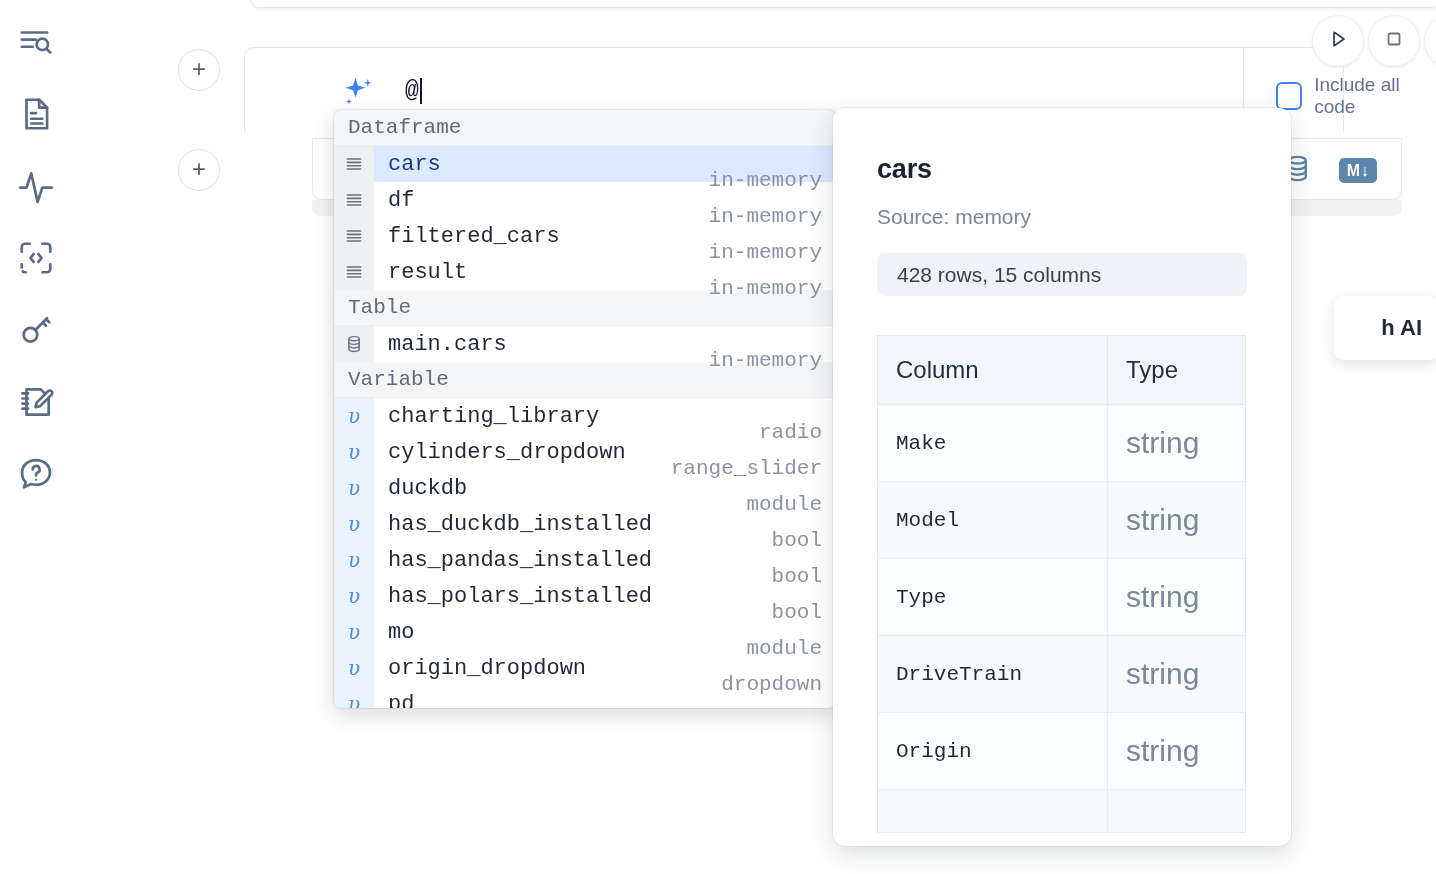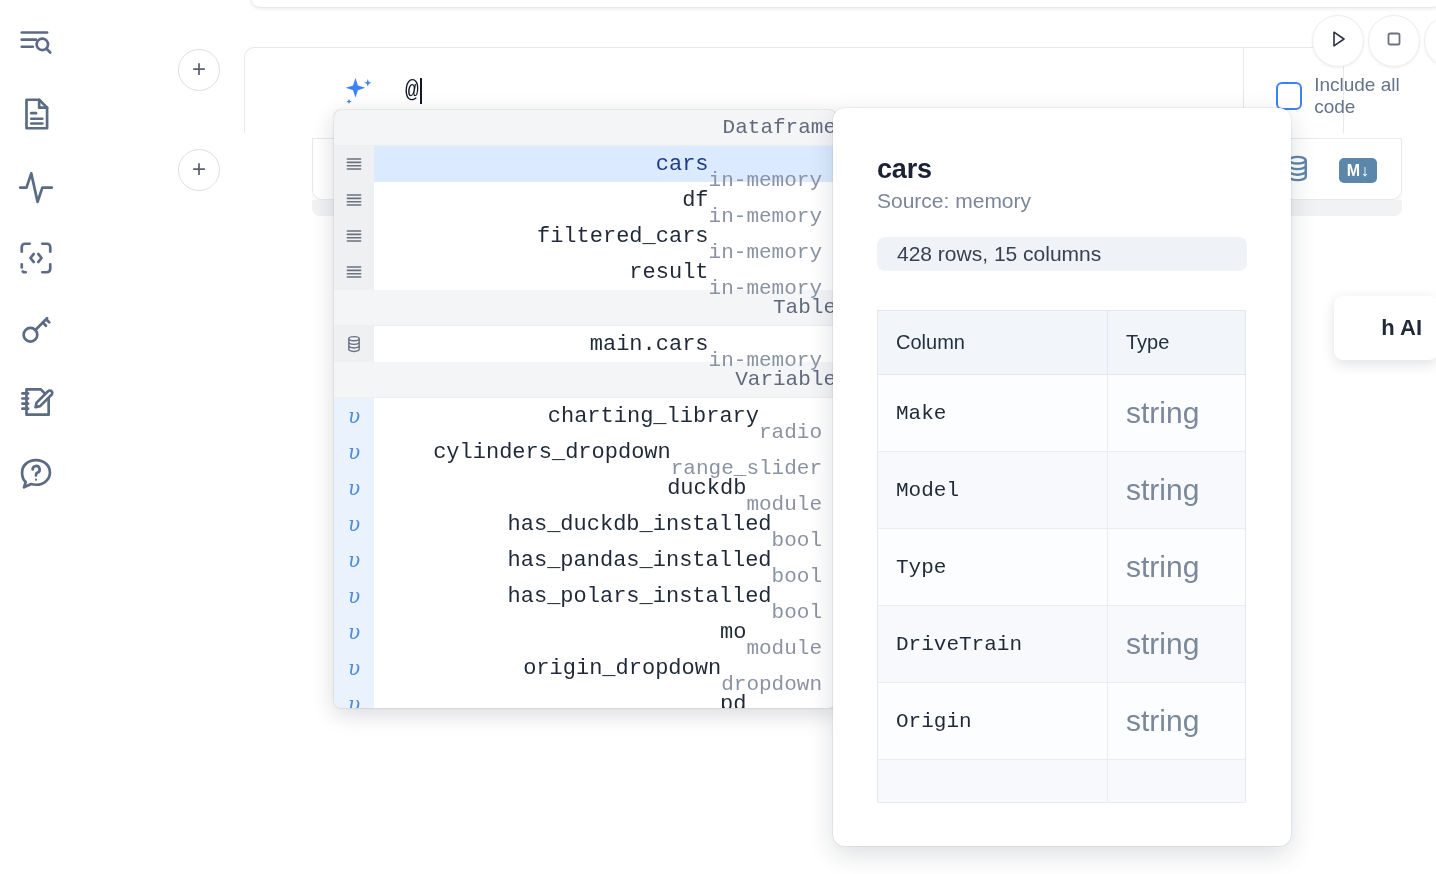--- a/index.html
+++ b/index.html
@@ -138,21 +138,20 @@
   }
 
   
   .ac {
     position:absolute; left:334px; top:110px; width:502px; height:598px;
     background:#fca5a5;
     border-radius:7px;
     box-shadow:0 6px 22px rgba(16,24,40,.17), 0 0 0 1px rgba(16,24,40,.06);
     overflow:hidden;
     font-family:"Liberation Mono", monospace;
-    text-align:right;
   }
   .ac-inner { position:relative; }
   .ac-group {
     height:36px; line-height:36px;
     background:#f4f5f7;
     color:#606a7b; font-size:21px;
     padding-left:14px;
     border-bottom:1px solid #eceef0;
   }
   .ac-row {
@@ -186,37 +185,37 @@
     background:#fff; border-radius:12px;
     box-shadow:0 8px 26px rgba(16,24,40,.15), 0 0 0 1px rgba(16,24,40,.05);
     padding:46px 44px 0 44px;
     overflow:hidden;
   }
   .detail h1 {
     margin:0; font-size:27px; font-weight:700; color:#1b2233;
     letter-spacing:-.2px;
   }
   .detail .src {
-    margin-top:4px; font-size:21px; color:#7b869a;
+    margin-top:20px; font-size:21px; color:#7b869a;
   }
   .detail .pill {
     margin-top:24px; background:#eff2f7; border-radius:8px;
-    height:34px; display:flex; align-items:center; padding-left:20px;
+    height:43px; display:flex; align-items:center; padding-left:20px;
     font-size:21px; color:#374151;
   }
   .schema {
     margin-top:39px;
     width:368px;
     border-collapse:collapse;
     border:1px solid #e4e8ee;
     table-layout:fixed;
   }
   .schema th {
     background:#f2f5f9; text-align:left;
-    font-size:20px; font-weight:400; color:#22303f;
+    font-size:24px; font-weight:400; color:#22303f;
     padding:20px 0 20px 18px;
     border-bottom:1px solid #e4e8ee;
     border-right:1px solid #e4e8ee;
   }
   .schema th:last-child { border-right:none; }
   .schema td {
     padding:21px 0 21px 18px;
     font-size:30px;
     border-bottom:1px solid #e9edf2;
     border-right:1px solid #e9edf2;

